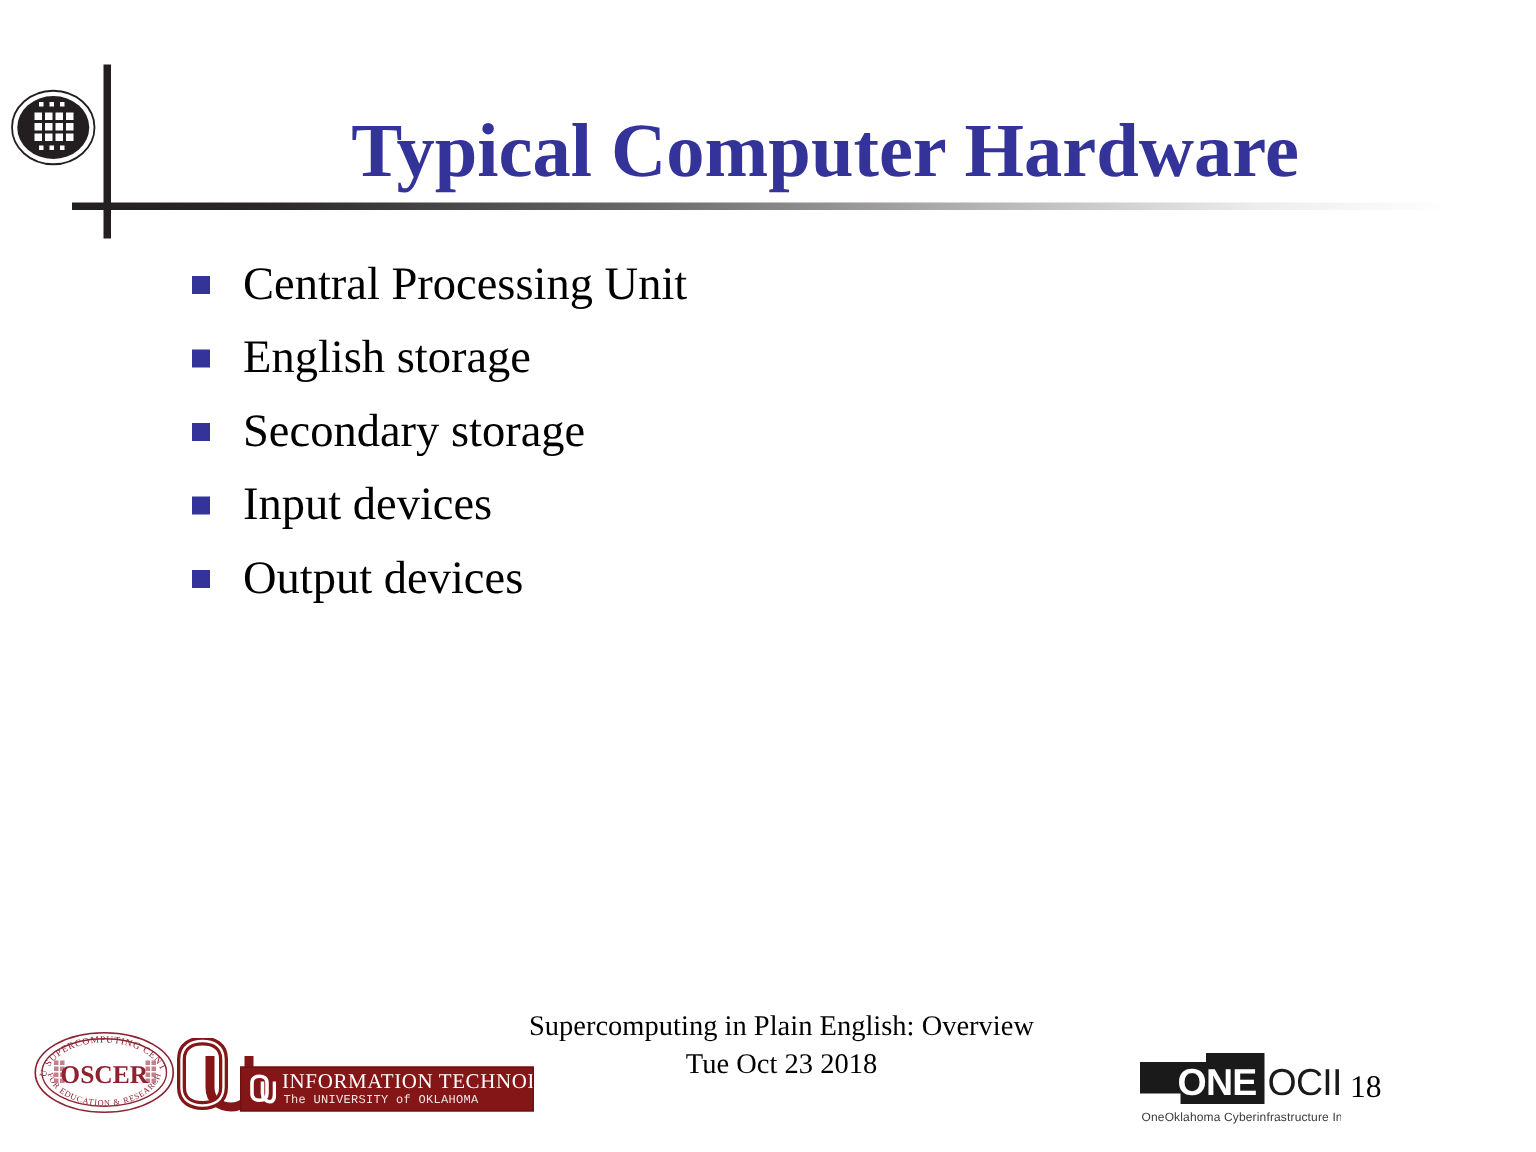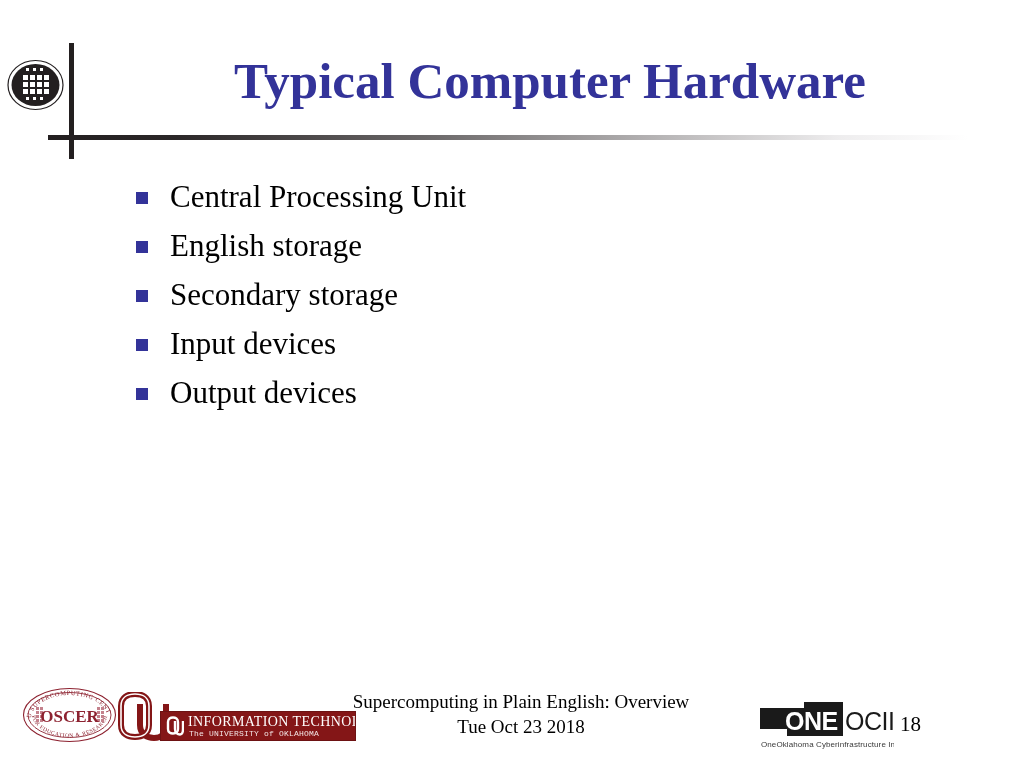--- a/index.html
+++ b/index.html
@@ -42,40 +42,40 @@
     position: absolute;
     left: 7px;
     top: 59px;
     width: 57px;
     height: 52px;
   }
 
   #slide-title {
     position: absolute;
     left: 150px;
-    top: 46px;
+    top: 66px;
     width: 800px;
     height: 70px;
     line-height: 70px;
     text-align: center;
     font-family: "Liberation Serif", "DejaVu Serif", serif;
     font-weight: bold;
     font-size: 51px;
     color: #333399;
     letter-spacing: 0px;
     white-space: nowrap;
   }
 
   
   #bullet-list {
     position: absolute;
     left: 118px;
     top: 160px;
     width: 800px;
-    margin: 12px;
+    margin: 4px;
     padding: 0;
     list-style: none;
   }
   .bullet-item {
     position: relative;
     height: 49px;
     padding-left: 40px;
     font-family: "Liberation Serif", "DejaVu Serif", serif;
     font-size: 31px;
     line-height: 49px;
@@ -141,21 +141,21 @@
     font-family: Liberation Mono, monospace;
     font-size: 8px;
     letter-spacing: 0.2px;
     color: #f2e4e4;
     white-space: nowrap;
   }
 
   #footer-center-text {
     position: absolute;
     left: 330px;
-    top: 689px;
+    top: 672px;
     width: 382px;
     text-align: center;
     font-family: "Liberation Serif", "DejaVu Serif", serif;
     font-size: 19px;
     line-height: 25px;
     color: #000000;
   }
 
   #footer-oneocii-logo {
     position: absolute;

